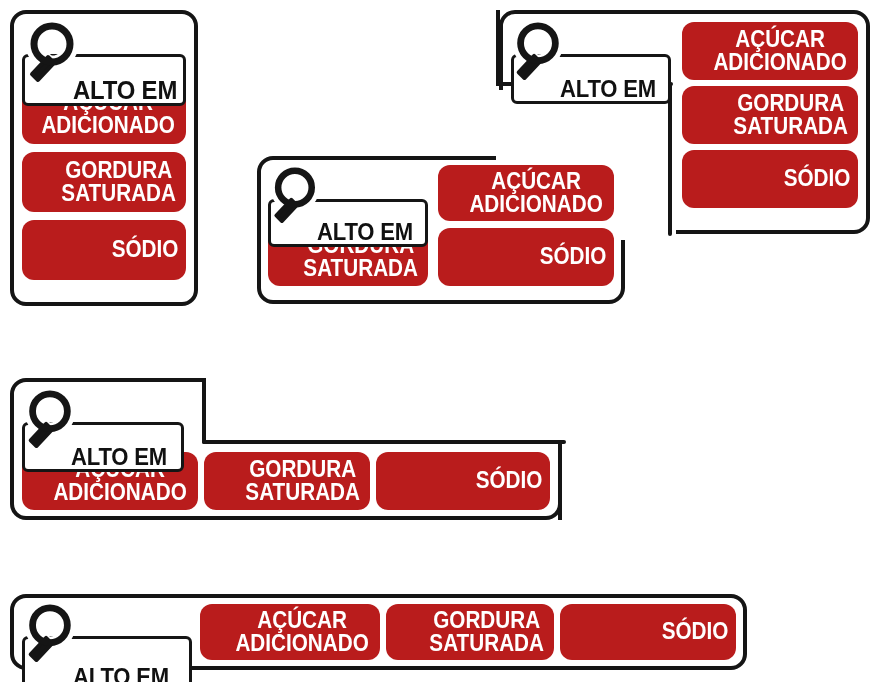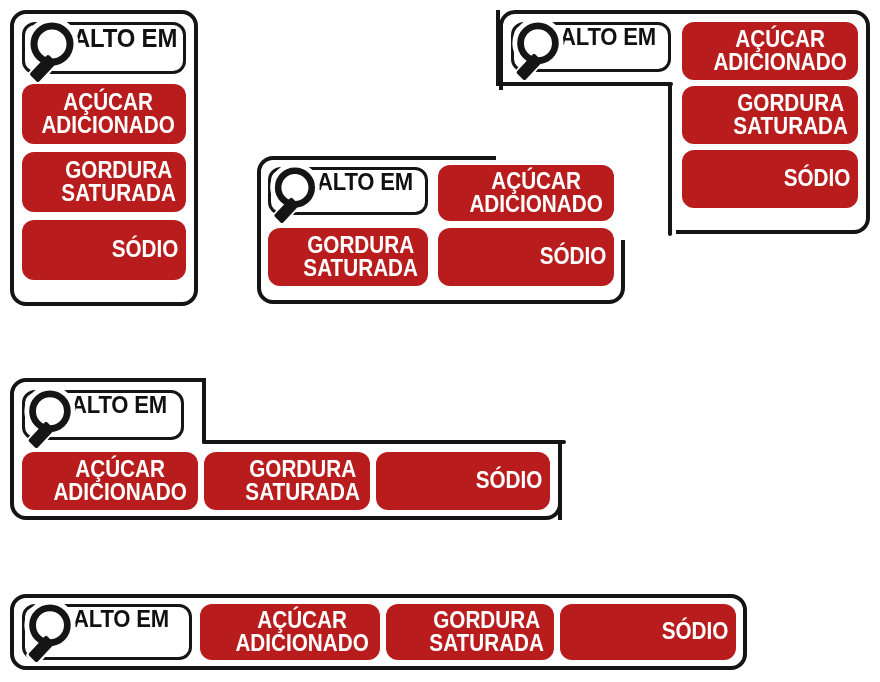--- a/index.html
+++ b/index.html
@@ -26,24 +26,25 @@
     position: absolute;
     background: #ffffff;
     z-index: 3;
   }
 
   
   .alto {
     position: absolute;
     background: #ffffff;
     border: 3.5px solid #151515;
-    border-radius: 13px;
+    border-radius: 6px;
     display: flex;
-    align-items: flex-start;
+    align-items: flex-end;
     z-index: 6;
+    margin-top: 32px;
   }
   .alto-label {
     color: #111111;
     font-weight: 700;
     letter-spacing: -0.2px;
     white-space: nowrap;
     line-height: 1;
     transform: scaleX(0.92);
     transform-origin: left center;
   }

